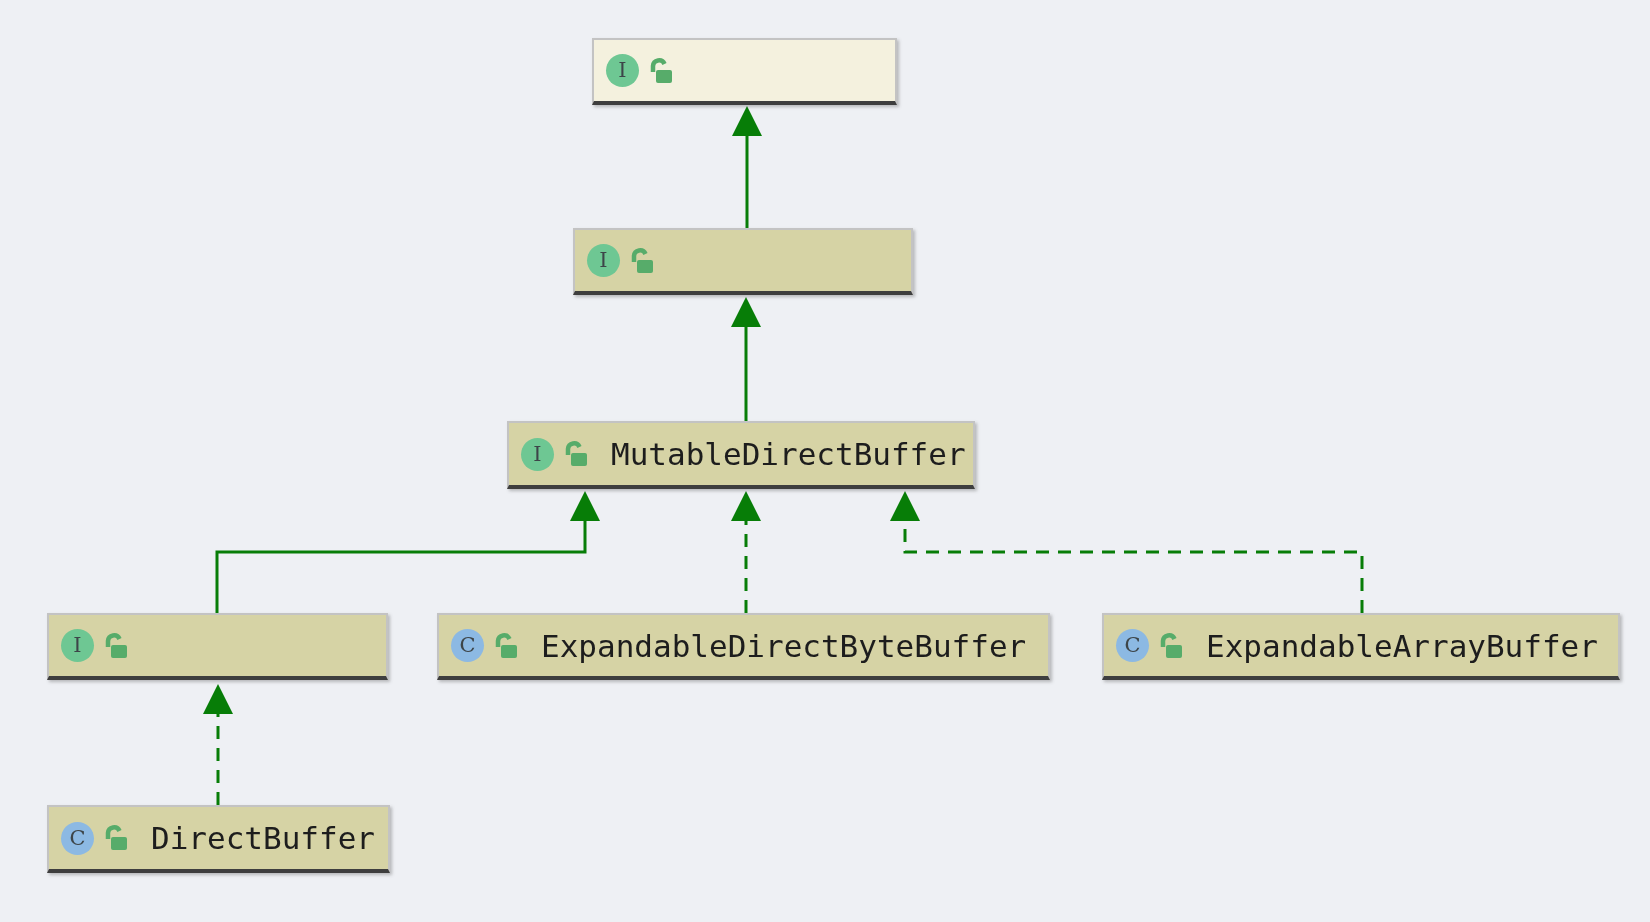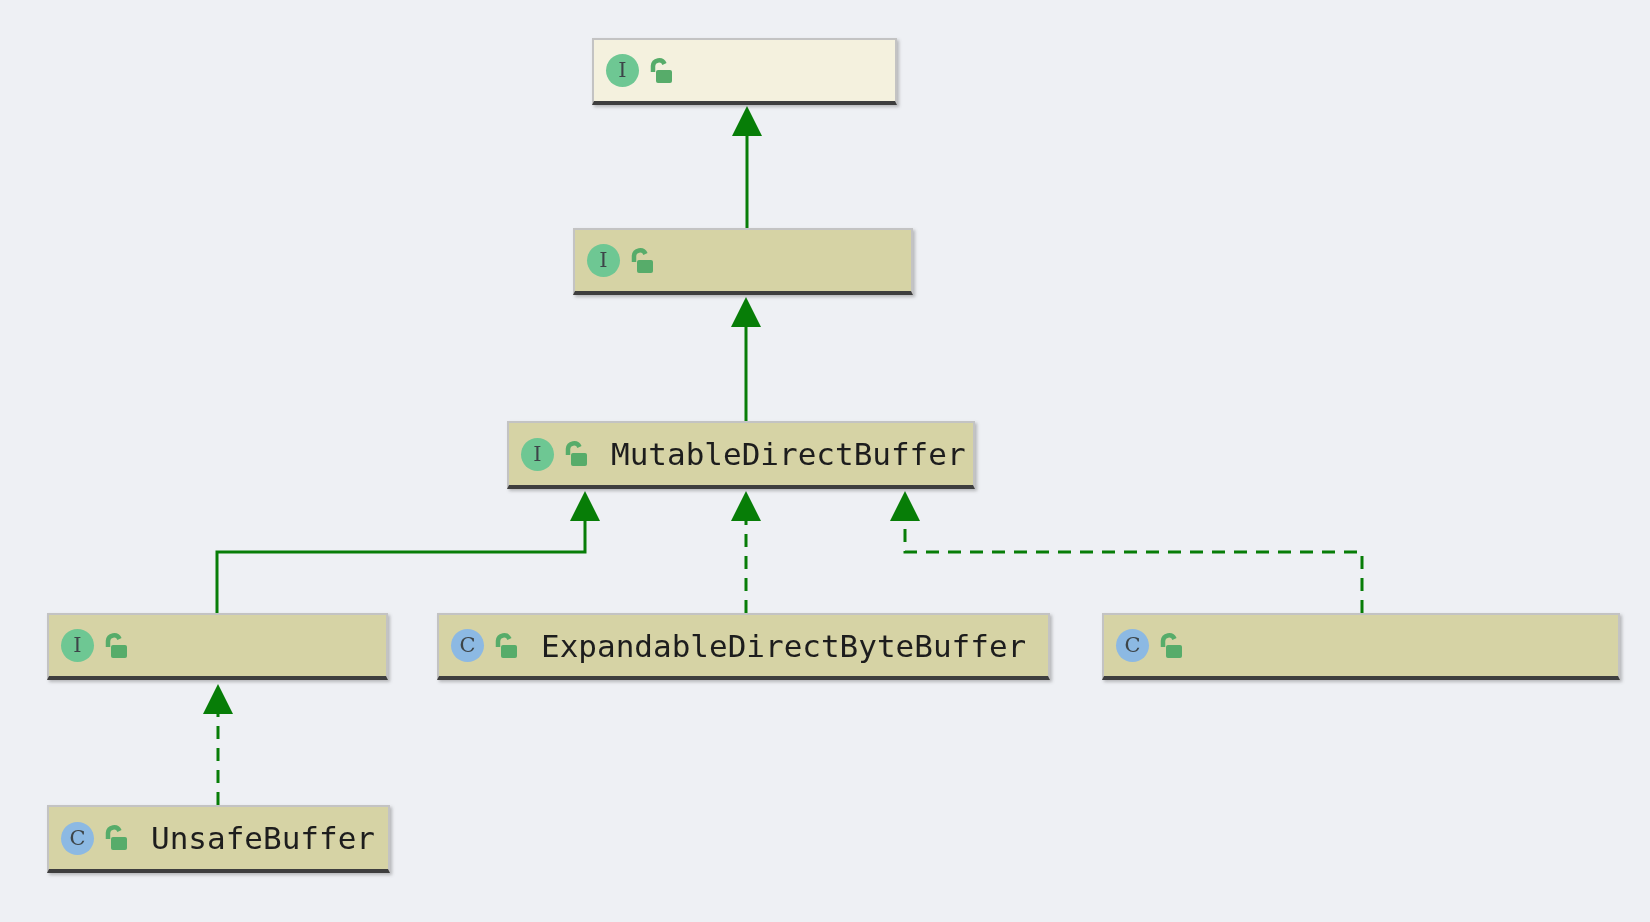--- a/index.html
+++ b/index.html
@@ -183,26 +183,27 @@
   </div>
 
   <div class="node" id="n-expandablearraybuffer">
     <span class="type-icon cls">C</span>
     <span class="lock-icon">
       <svg viewBox="0 0 26 30" width="26" height="30" xmlns="http://www.w3.org/2000/svg">
         <path d="M5 16 v-6 a6 6 0 0 1 11.5 -2" stroke="#57ac6a" stroke-width="4.5" fill="none"></path>
         <rect x="8" y="14" width="16" height="13" rx="2" fill="#57ac6a"></rect>
       </svg>
     </span>
+    <span class="node-label">ExpandableArrayBuffer</span>
   </div>
 
   <div class="node" id="n-unsafebuffer">
     <span class="type-icon cls">C</span>
     <span class="lock-icon">
       <svg viewBox="0 0 26 30" width="26" height="30" xmlns="http://www.w3.org/2000/svg">
         <path d="M5 16 v-6 a6 6 0 0 1 11.5 -2" stroke="#57ac6a" stroke-width="4.5" fill="none"></path>
         <rect x="8" y="14" width="16" height="13" rx="2" fill="#57ac6a"></rect>
       </svg>
     </span>
-    <span class="node-label">UnsafeBuffer</span>
+    <span class="node-label">DirectBuffer</span>
   </div>
 
 </div>
 
 </body></html>

